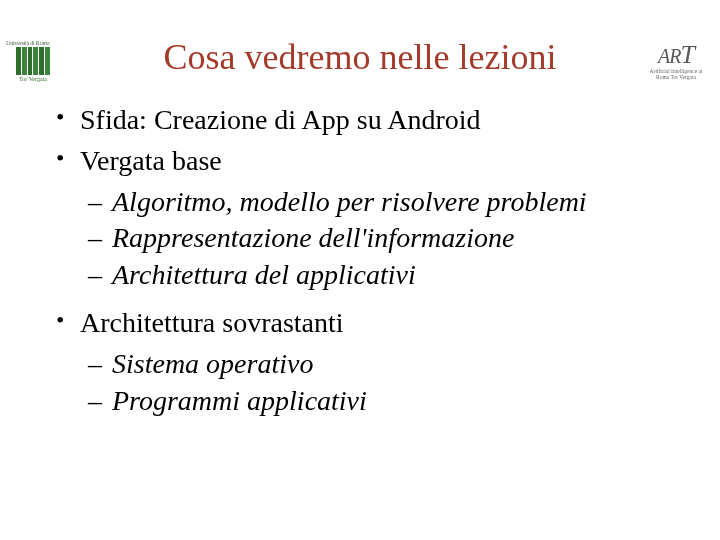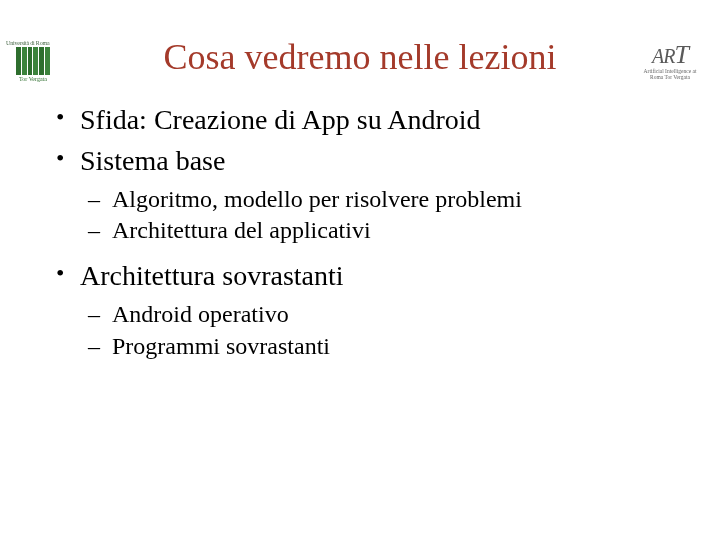--- a/index.html
+++ b/index.html
@@ -2,40 +2,40 @@
 <html><head>
 <meta charset="utf-8">
 <style>
   * { margin: 0; padding: 0; box-sizing: border-box; }
   html, body { width: 720px; height: 540px; background: #fff; font-family: "Times New Roman", Times, serif; color: #000; }
   .slide { position: relative; width: 720px; height: 540px; }
 
   
   .logo-left, .logo-right { position: absolute; top: 4px; }
   .logo-left { left: 6px; width: 54px; }
-  .logo-right { right: 18px; width: 64px; text-align: center; }
+  .logo-right { right: 12px; width: 64px; text-align: center; }
   .uni-label { font-size: 6px; color: #4a6a4a; letter-spacing: -0.2px; margin-bottom: 1px; }
   .uni-bars { display: flex; gap: 1px; height: 28px; width: 34px; margin: 0 auto 1px; }
   .uni-bars span { flex: 1; background: #2e6e2e; }
   .uni-bars span:nth-child(2n) { background: #3c833c; }
   .uni-tag { font-size: 6px; color: #2e6e2e; text-align: center; }
   .art-logo { font-family: Georgia, serif; font-style: italic; font-size: 20px; color: #5a5a5a; letter-spacing: -1px; }
   .art-logo .t { font-size: 26px; }
   .art-sub { font-size: 5.5px; color: #666; line-height: 1.1; margin-top: -2px; }
 
   
   .title { text-align: center; font-size: 36px; color: #a43a2a; font-weight: 400; margin-top: 36px; }
 
   
   .body { margin: 24px 0 16px 50px; }
   ul.level1 { list-style: none; }
   ul.level1 > li { font-size: 28px; margin-bottom: 6px; padding-left: 30px; position: relative; line-height: 1.25; }
   ul.level1 > li::before { content: "•"; position: absolute; left: 6px; top: 0; font-size: 24px; }
   ul.level2 { list-style: none; margin-top: 6px; margin-bottom: 12px; }
-  ul.level2 > li { font-size: 24px; padding-left: 32px; position: relative; line-height: 1.3; }
+  ul.level2 > li { font-size: 28px; padding-left: 32px; position: relative; line-height: 1.3; font-style: italic; }
   ul.level2 > li::before { content: "–"; position: absolute; left: 8px; top: 0; }
 </style>
 </head>
 <body>
 <div class="slide">
 
   <div class="logo-left">
     <div class="uni-label">Università di Roma</div>
     <div class="uni-bars">
       <span></span>
@@ -53,29 +53,30 @@
     <div class="art-sub">Artificial Intelligence
 at Roma Tor Vergata</div>
   </div>
 
   <h1 class="title">Cosa vedremo nelle lezioni</h1>
 
   <div class="body">
     <ul class="level1">
       <li><span>Sfida: Creazione di App su Android</span></li>
       <li>
-        <span>Sistema base</span>
+        <span>Vergata base</span>
         <ul class="level2">
           <li>Algoritmo, modello per risolvere problemi</li>
+          <li>Rappresentazione dell'informazione</li>
           <li>Architettura del applicativi</li>
         </ul>
       </li>
       <li>
         <span>Architettura sovrastanti</span>
         <ul class="level2">
-          <li>Android operativo</li>
-          <li>Programmi sovrastanti</li>
+          <li>Sistema operativo</li>
+          <li>Programmi applicativi</li>
         </ul>
       </li>
     </ul>
   </div>
 
 </div>
 
 </body></html>

